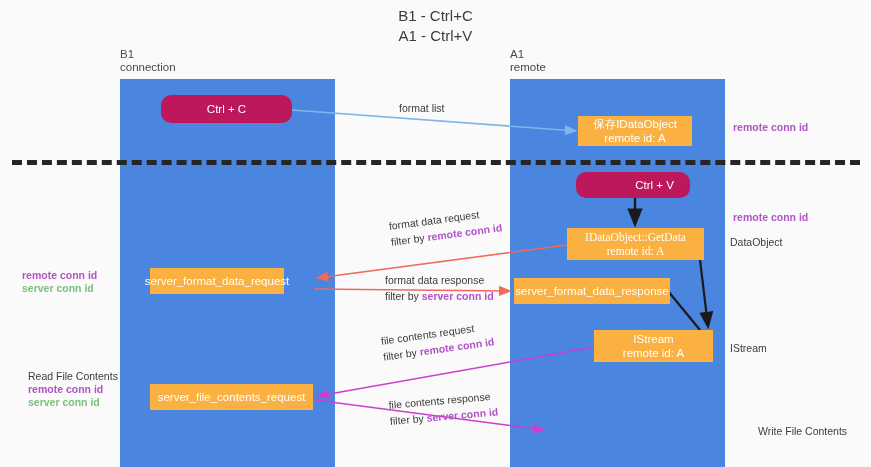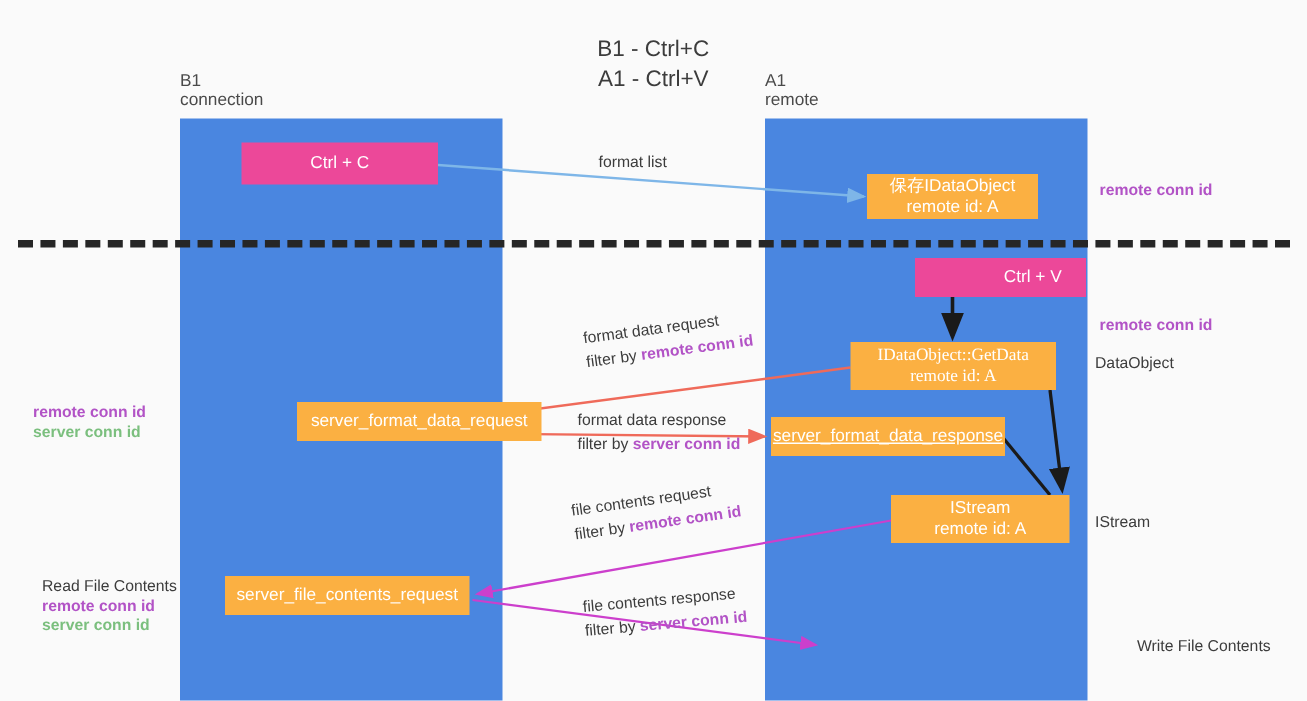--- a/index.html
+++ b/index.html
@@ -11,36 +11,36 @@
   .lane{position:absolute;background:#4a86e0;}
   #lane-b1{left:120px;top:79px;width:215px;height:388px;}
   #lane-a1{left:510px;top:79px;width:215px;height:388px;}
 
   
   .lane-head{position:absolute;font-size:11.5px;line-height:13px;color:#4a4a4a;}
   #head-b1{left:120px;top:48px;width:215px;}
   #head-a1{left:510px;top:48px;width:215px;}
 
   
-  #title{position:absolute;left:0;top:23px;width:871px;text-align:center;
+  #title{position:absolute;left:0;top:6px;width:871px;text-align:center;
          font-size:15px;line-height:20px;color:#3c3c3c;}
 
   
   .box{position:absolute;box-sizing:border-box;display:flex;flex-direction:column;
        align-items:center;justify-content:center;color:#fff;font-size:11.5px;
        line-height:14px;text-align:center;}
-  .green{background:#ec4899;}
+  .green{background:#be185d;border-radius:10px;}
   .orange{background:#fbb042;}
 
   #box-ctrlc{left:161px;top:95px;width:131px;height:28px;}
   #box-save{left:578px;top:116px;width:114px;height:30px;text-align:center;}
-  #box-ctrlv{left:610px;top:172px;width:114px;height:26px;padding-left:43px;}
+  #box-ctrlv{left:576px;top:172px;width:114px;height:26px;padding-left:43px;}
   #box-getdata{left:567px;top:228px;width:137px;height:32px;font-family:Liberation Serif, serif;}
-  #box-sfdreq{left:150px;top:268px;width:163px;height:26px;margin-left:48px;}
-  #box-sfdresp{left:514px;top:278px;width:156px;height:26px;text-decoration:underline;}
+  #box-sfdreq{left:150px;top:268px;width:134px;height:26px;}
+  #box-sfdresp{left:514px;top:278px;width:156px;height:26px;}
   #box-istream{left:594px;top:330px;width:119px;height:32px;}
   #box-sfcreq{left:150px;top:384px;width:163px;height:26px;}
   #box-sfcresp{left:548px;top:417px;width:157px;height:26px;}
 
   
   #divider{position:absolute;left:12px;top:160px;width:848px;height:0;
            border-top:5px dashed #262626;}
 
   
   .ann{position:absolute;font-size:10.5px;line-height:13px;}
@@ -48,21 +48,21 @@
   .purple{color:#b253c6;font-weight:bold;}
   .green-t{color:#7bbf7e;font-weight:bold;}
   .plain{color:#3c3c3c;}
 
   #ann-r1{left:733px;top:121px;}
   #ann-r2{left:733px;top:211px;}
   #ann-r3{left:730px;top:236px;}
   #ann-r4{left:730px;top:342px;}
   #ann-r5{left:730px;top:425px;margin-left:28px;}
   #ann-l1{left:22px;top:269px;text-align:left;}
-  #ann-l2{left:28px;top:385px;text-align:left;}
+  #ann-l2{left:28px;top:370px;text-align:left;}
 
   
   .elabel{position:absolute;font-size:10.5px;line-height:15px;white-space:nowrap;
           color:#3c3c3c;}
   .elabel .l2{margin-top:1px;}
   #lbl-formatlist{left:399px;top:101px;}
   #lbl-fdreq{left:388px;top:219px;transform:rotate(-7.5deg);transform-origin:left top;}
   #lbl-fdresp{left:385px;top:273px;}
   #lbl-fcreq{left:380px;top:334px;transform:rotate(-8deg);transform-origin:left top;}
   #lbl-fcresp{left:388px;top:398px;transform:rotate(-5deg);transform-origin:left top;}

